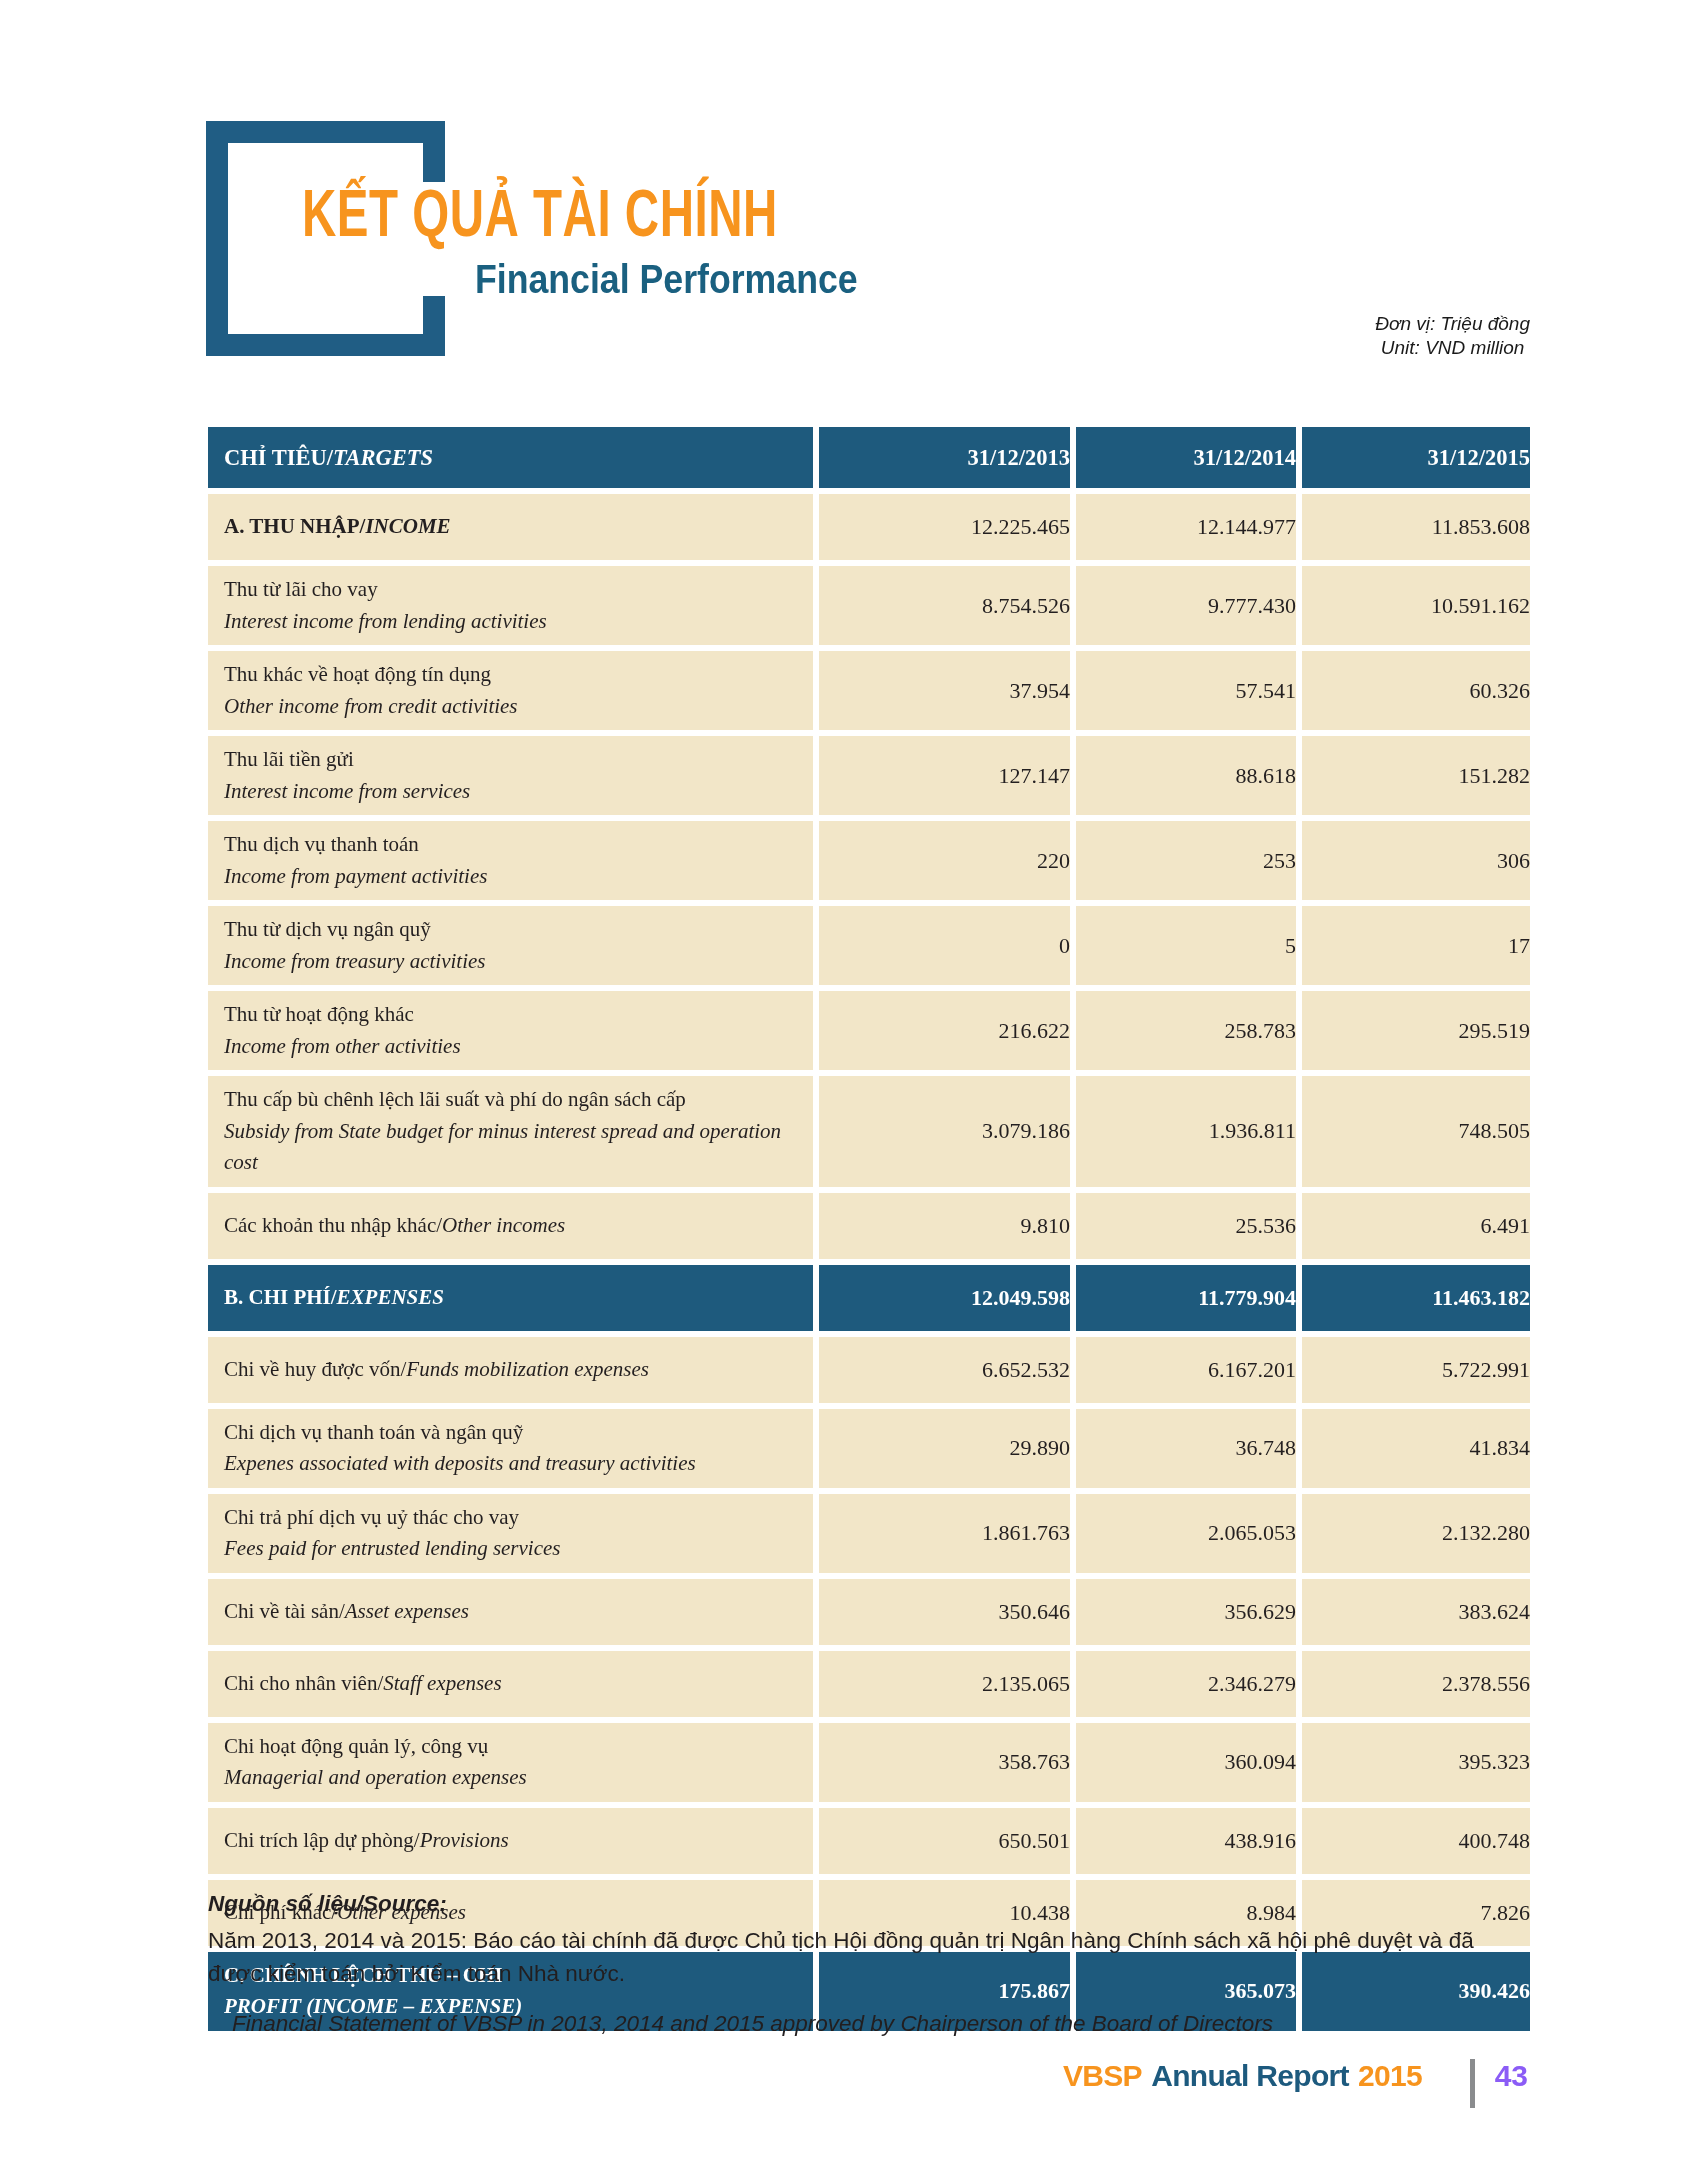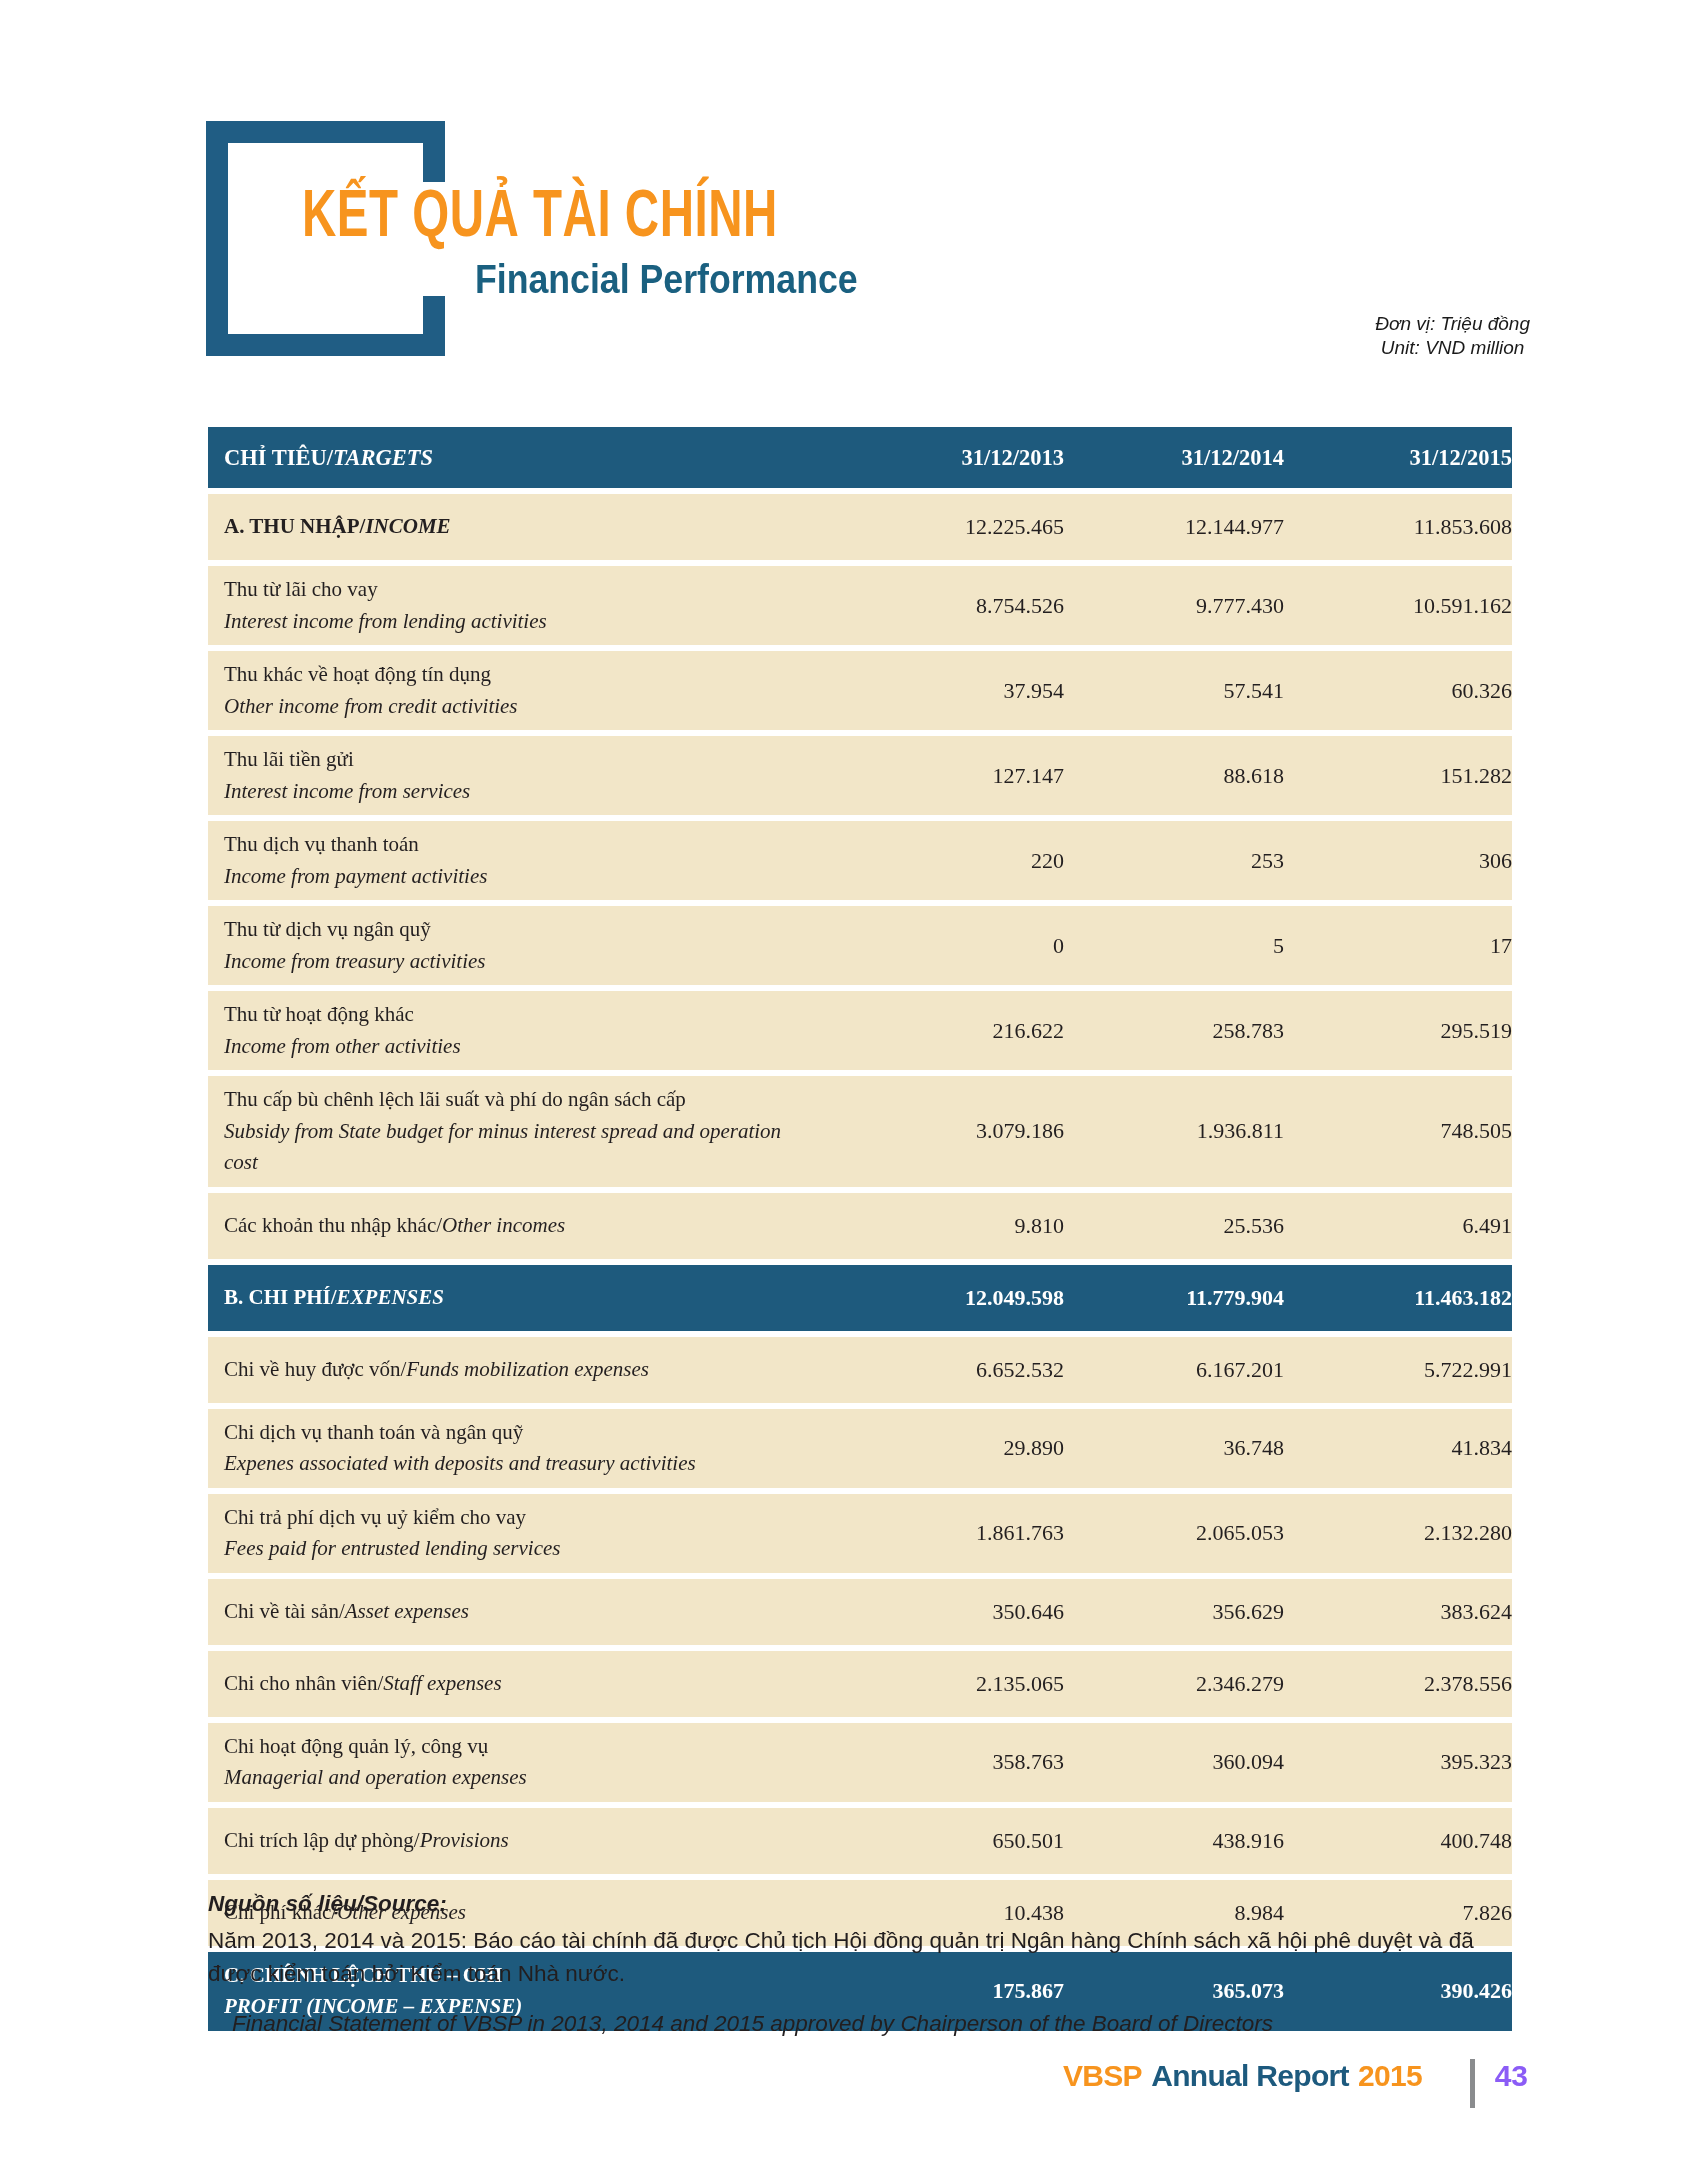--- a/index.html
+++ b/index.html
@@ -30,21 +30,21 @@
     font-weight:bold;font-size:41px;line-height:1;color:#1a6080;
     transform:scaleX(0.87);transform-origin:0 50%;white-space:nowrap;
   }
   .unit-note{
     position:absolute;right:157px;top:312px;text-align:center;
     font-style:italic;font-size:19px;line-height:1.28;color:#1a1a1a;font-weight:500;
   }
 
   
   .fin-table{position:absolute;left:208px;top:427px;width:1321px;}
-  .tr{display:grid;grid-template-columns:605px 251px 220px 228px;margin-bottom:6px;}
+  .tr{display:grid;grid-template-columns:605px 251px 220px 228px;column-gap:6px;margin-bottom:6px;}
   .td{
     background:#f2e6c8;display:flex;align-items:center;
     min-height:66px;box-sizing:border-box;
   }
   .head .td{min-height:61px;}
   .tall .td{min-height:99px;}
   .blue .td{background:#1e5a7d;}
   .label{padding:8px 12px 8px 16px;}
   .labwrap{font-size:21px;line-height:1.5;color:#231f20;}
   .blue .labwrap{color:#ffffff;}
@@ -226,21 +226,21 @@
         </div>
       </div>
     <div class="td num">29.890</div>
     <div class="td num">36.748</div>
     <div class="td num">41.834</div>
   </div>
 
   <div class="tr stack">
     <div class="td label">
         <div class="labwrap">
-          <span class="vi">Chi trả phí dịch vụ uỷ kiểm cho vay</span>
+          <span class="vi">Chi trả phí dịch vụ uỷ thác cho vay</span>
           <span class="en">Fees paid for entrusted lending services</span>
         </div>
       </div>
     <div class="td num">1.861.763</div>
     <div class="td num">2.065.053</div>
     <div class="td num">2.132.280</div>
   </div>
 
   <div class="tr inline">
     <div class="td label">

